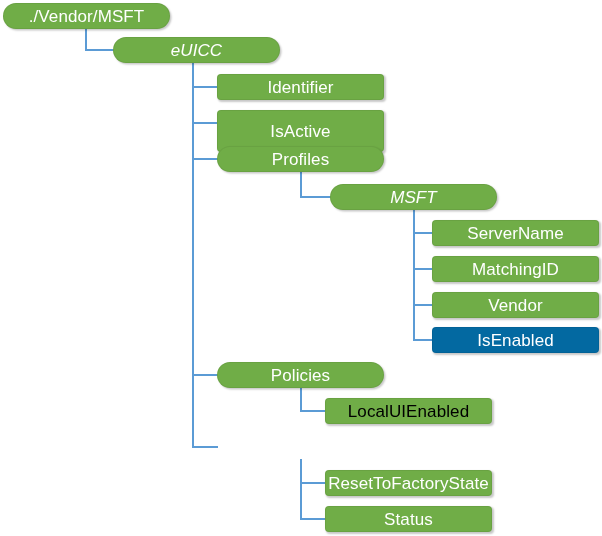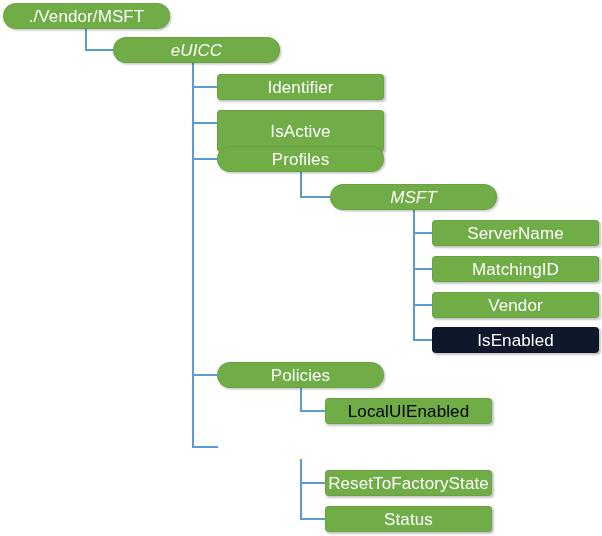--- a/index.html
+++ b/index.html
@@ -89,21 +89,21 @@
     </div>
     <div class="node green square" style="left: 432px; top: 220px; width: 167px; height: 26px; background: rgb(112, 173, 71); color: rgb(255, 255, 255);">
       <span class="node-label">ServerName</span>
     </div>
     <div class="node green square" style="left: 432px; top: 256px; width: 167px; height: 26px; background: rgb(112, 173, 71); color: rgb(255, 255, 255);">
       <span class="node-label">MatchingID</span>
     </div>
     <div class="node green square" style="left: 432px; top: 292px; width: 167px; height: 26px; background: rgb(112, 173, 71); color: rgb(255, 255, 255);">
       <span class="node-label">Vendor</span>
     </div>
-    <div class="node blue square" style="left: 432px; top: 327px; width: 167px; height: 26px; background: #0f172a; color: rgb(255, 255, 255);">
+    <div class="node blue square" style="left: 432px; top: 327px; width: 167px; height: 26px; background: #0369a1; color: rgb(255, 255, 255);">
       <span class="node-label">IsEnabled</span>
     </div>
     <div class="node green rounded" style="left: 217px; top: 362px; width: 167px; height: 26px; background: rgb(112, 173, 71); color: rgb(255, 255, 255);">
       <span class="node-label">Policies</span>
     </div>
     <div class="node green square" style="left: 325px; top: 398px; width: 167px; height: 26px; background: rgb(112, 173, 71); color: #000000;">
       <span class="node-label">LocalUIEnabled</span>
     </div>
     <div class="node green square" style="left: 325px; top: 470px; width: 167px; height: 26px; background: rgb(112, 173, 71); color: rgb(255, 255, 255);">
       <span class="node-label">ResetToFactoryState</span>

